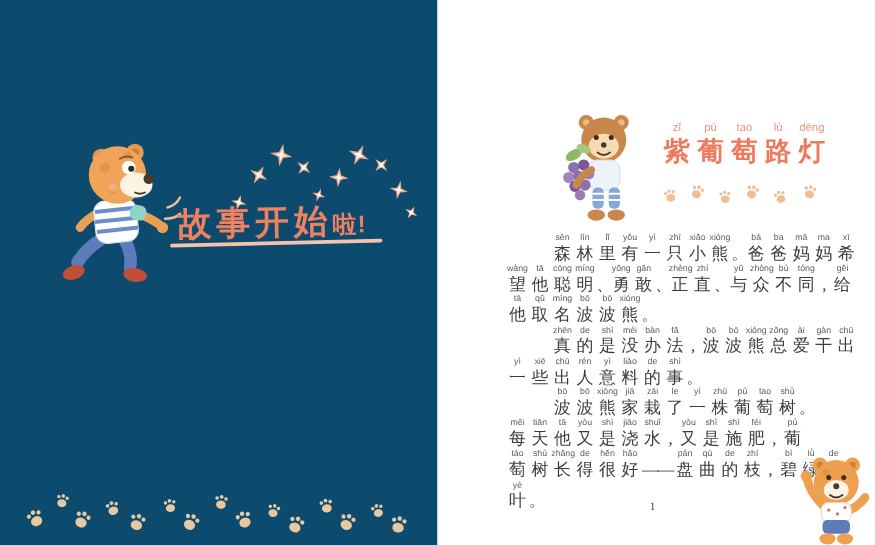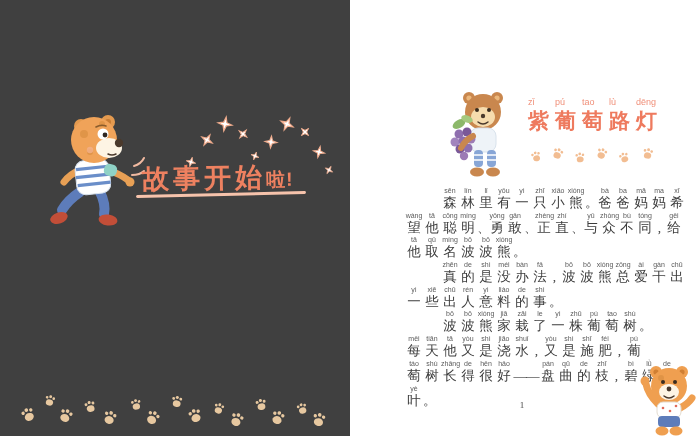--- a/index.html
+++ b/index.html
@@ -1,31 +1,31 @@
 <!DOCTYPE html>
 <html><head>
 <meta charset="utf-8">
 <style>
   html,body{margin:0;padding:0;}
   body{font-family:"Liberation Sans",sans-serif;}
   #spread{position:relative;width:700px;height:436px;background:#ffffff;overflow:hidden;}
-  #left-page{position:absolute;left:0;top:0;width:350px;height:436px;background:#404040;}
+  #left-page{position:absolute;left:0;top:0;width:350px;height:436px;background:#0c4a6e;}
   #right-page{position:absolute;left:350px;top:0;width:350px;height:436px;background:#ffffff;}
 
   
   .headline{position:absolute;left:142px;top:160px;white-space:nowrap;color:#ee8160;font-weight:bold;transform:rotate(-1deg);}
   .headline .main{font-size:27px;letter-spacing:4px;font-family:"Liberation Sans",sans-serif;}
   .headline .suffix{font-size:19px;letter-spacing:1px;}
   .underline{position:absolute;left:136px;top:193px;width:170px;height:3px;background:#f6c3ac;border-radius:3px;transform:rotate(-1.4deg);}
 
   .svg-abs{position:absolute;}
 
   
   .title-block{position:absolute;left:178px;top:96px;white-space:nowrap;}
-  .tchar{display:inline-block;width:27px;text-align:left;vertical-align:top;}
+  .tchar{display:inline-block;width:27px;text-align:center;vertical-align:top;}
   .tpy{display:block;font-size:9px;line-height:12px;color:#f0907a;font-family:"Liberation Sans",sans-serif;}
   .thz{display:block;font-size:21px;line-height:26px;color:#ee7a5e;font-weight:bold;font-family:"Liberation Serif",serif;}
 
   
   .body-text{position:absolute;left:55px;top:186px;width:294px;}
   .bline{height:24.7px;white-space:nowrap;}
   .bline.indent{padding-left:36px;}
   .char{display:inline-block;width:18px;text-align:center;vertical-align:bottom;}
   .char.punct{width:11px;}
   .char.dash{width:26px;}

